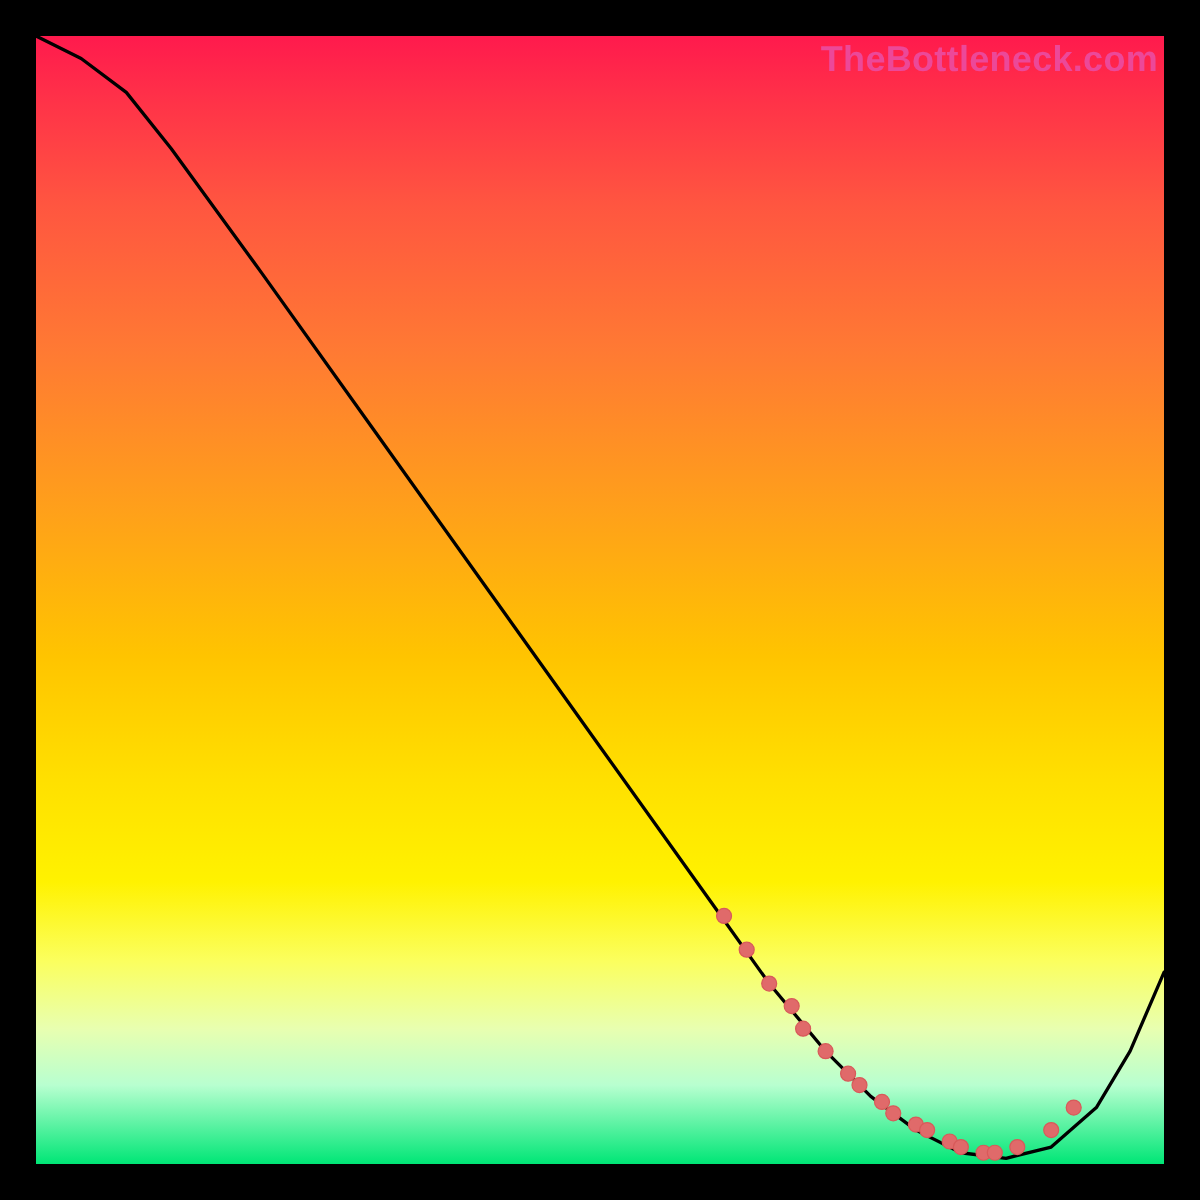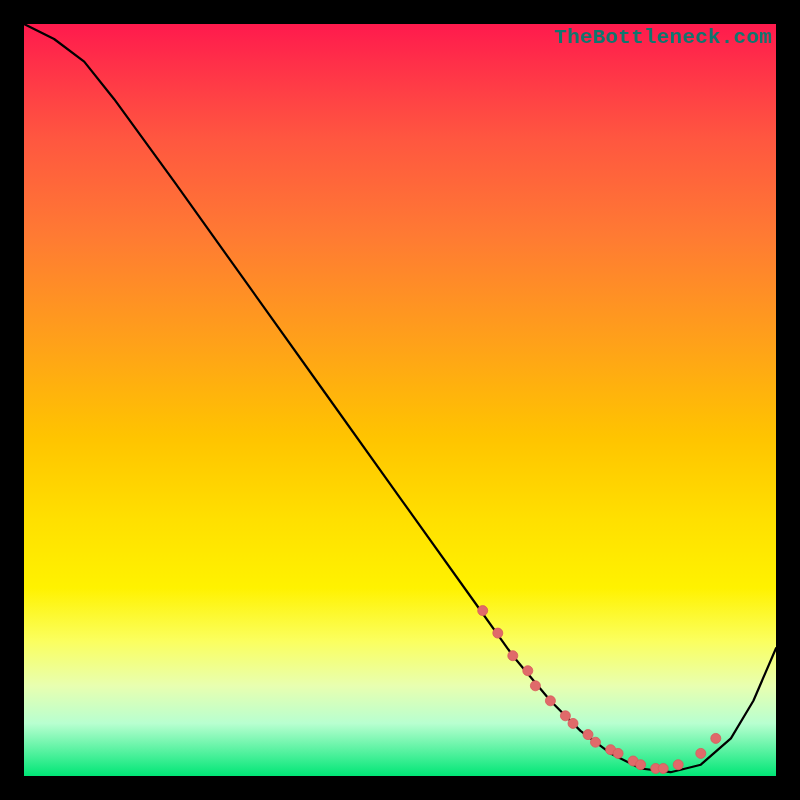--- a/index.html
+++ b/index.html
@@ -26,24 +26,24 @@
       #fbff5e 82%,
       #e8ffb0 88%,
       #b8ffd0 93%,
       #00e676 100%
     );
   }
   .watermark {
     position: absolute;
     right: 4px;
     top: 2px;
-    font-family: Liberation Mono, monospace;
-    font-size: 21px;
+    font-family: Liberation Sans, sans-serif;
+    font-size: 24px;
     font-weight: bold;
-    color: #0f766e;
+    color: #ec4899;
     letter-spacing: 0.2px;
   }
   svg.curve {
     position: absolute;
     left: 0; top: 0;
     width: 100%; height: 100%;
     overflow: visible;
   }
   .curve-path {
     fill: none;

